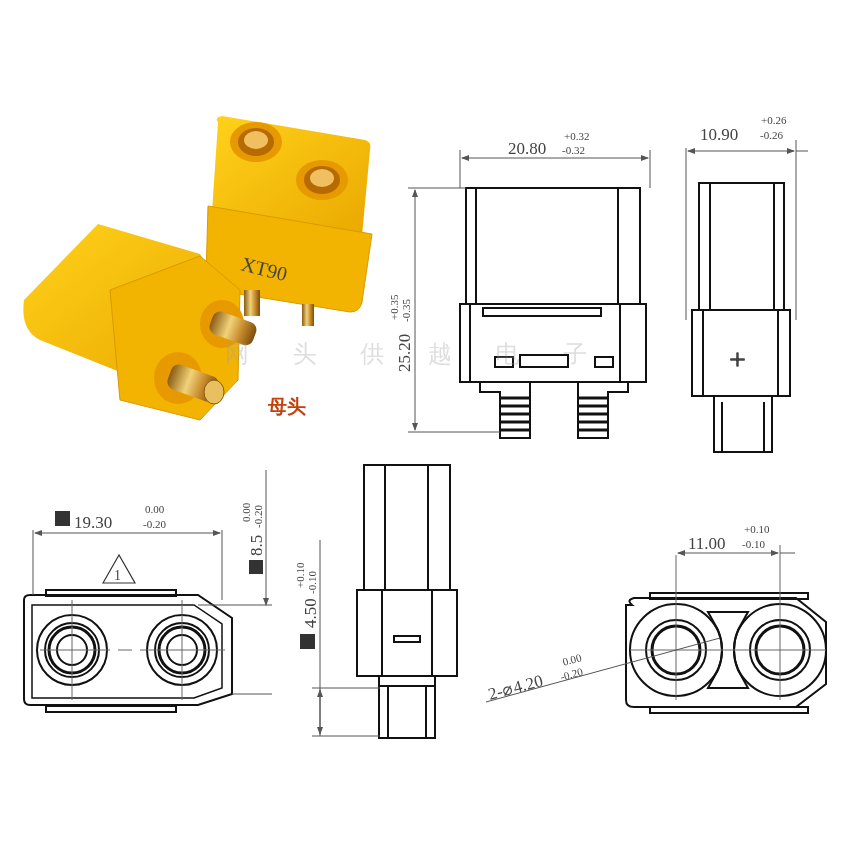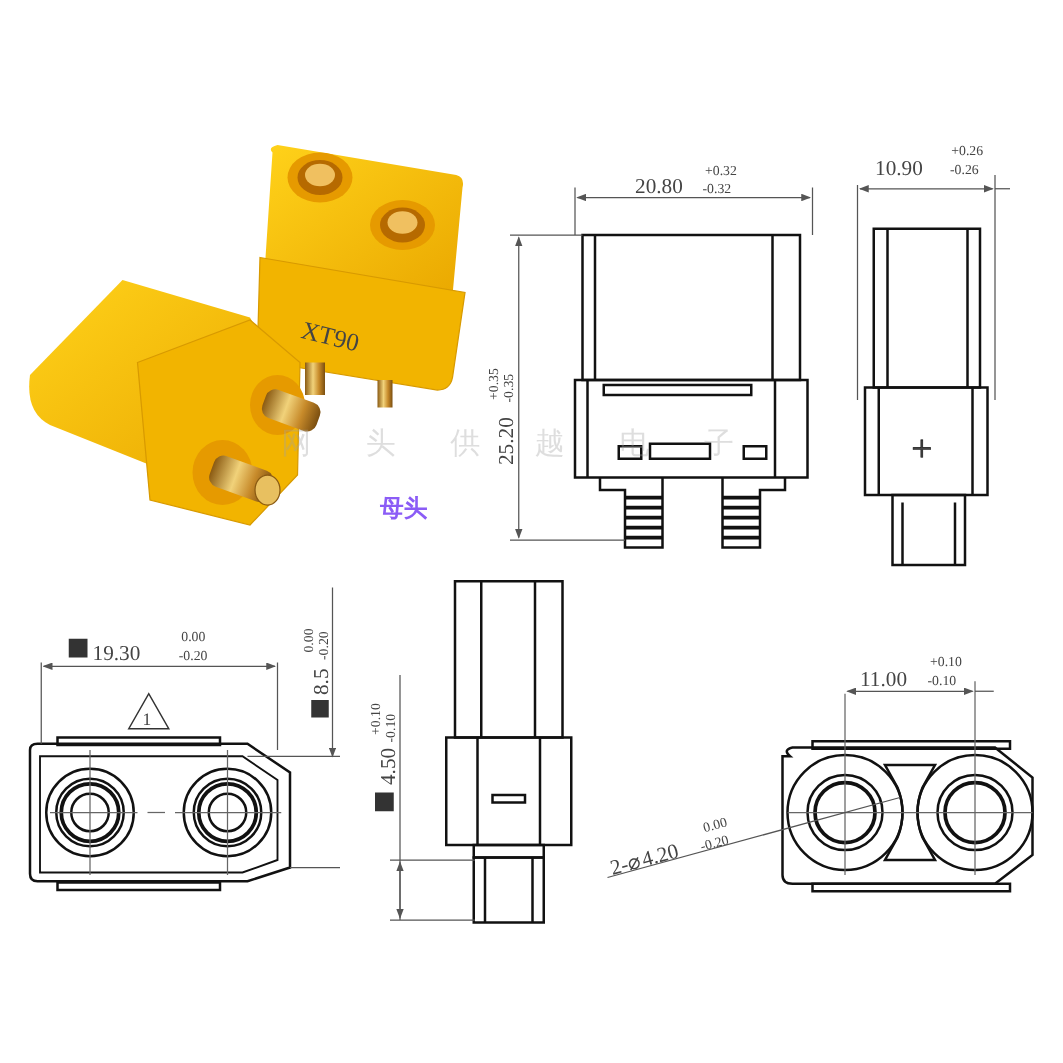--- a/index.html
+++ b/index.html
@@ -1,21 +1,21 @@
 <!DOCTYPE html>
 <html><head>
 <meta charset="utf-8">
 <style>
   html, body { margin: 0; padding: 0; background: #ffffff; }
   body { width: 850px; height: 850px; position: relative; overflow: hidden;
          font-family: "Liberation Serif", "DejaVu Serif", serif; }
   .canvas { position: absolute; left: 0; top: 0; width: 850px; height: 850px; }
   svg text { font-family: "Liberation Serif", "DejaVu Serif", serif; fill: #444; }
   .caption { position: absolute; left: 268px; top: 394px; font-family: "DejaVu Sans", sans-serif;
-             font-size: 19px; font-weight: bold; color: #8b5cf6; margin-left: 36px; }
+             font-size: 19px; font-weight: bold; color: #c2410c; }
   .watermark { position: absolute; left: 225px; top: 338px; font-family: "DejaVu Sans", sans-serif;
                font-size: 24px; color: rgba(160,160,160,0.35); letter-spacing: 18px; white-space: nowrap; }
 </style>
 </head>
 <body>
 
 <div class="canvas">
 <svg width="850" height="850" viewBox="0 0 850 850" xmlns="http://www.w3.org/2000/svg">
   <defs>
     <marker id="arr" markerWidth="8" markerHeight="6" refX="7" refY="3" orient="auto-start-reverse">

